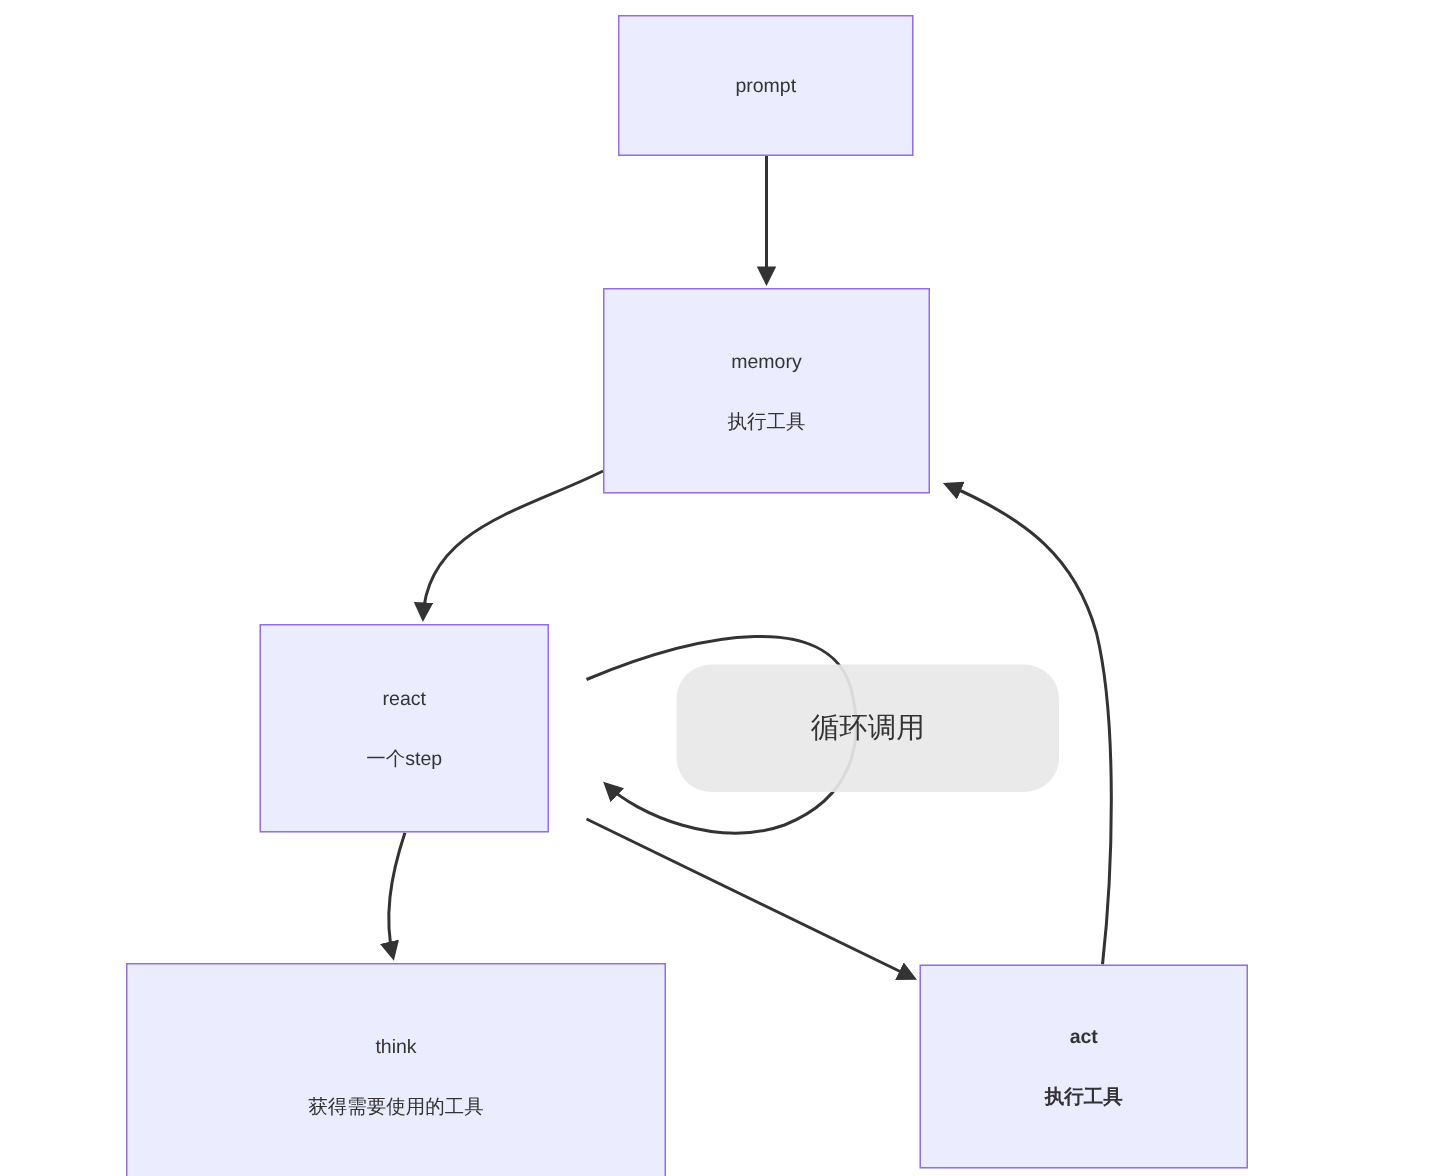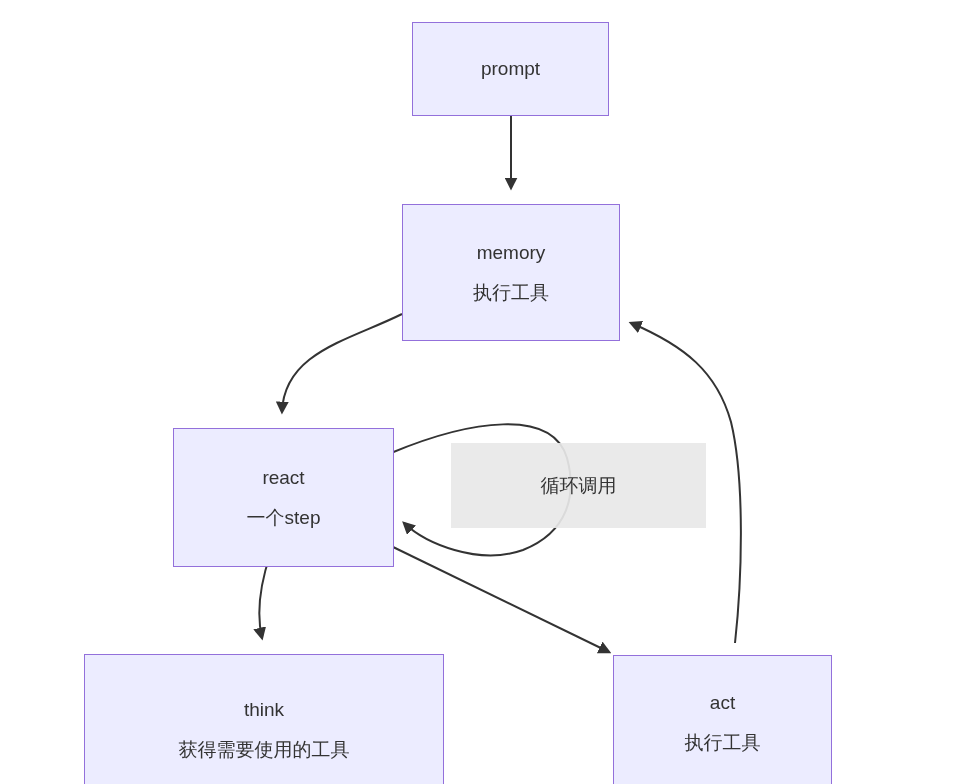--- a/index.html
+++ b/index.html
@@ -31,46 +31,46 @@
     position: absolute;
     box-sizing: border-box;
     background: var(--node-fill, #ECECFF);
     border: 1.5px solid var(--node-border, #9370DB);
     color: var(--text-color, #333333);
     display: flex;
     flex-direction: column;
     align-items: center;
     justify-content: center;
     text-align: center;
-    font-size: 19px;
+    font-size: 13px;
     line-height: 40px;
-    margin-top: 12px;
   }
   .node-prompt { left: 412px; top: 10px;  width: 197px; height: 94px;  }
   .node-memory { left: 402px; top: 192px; width: 218px; height: 137px; }
-  .node-react  { left: 173px; top: 416px; width: 221px; height: 139px; }
+  .node-react  { left: 173px; top: 416px; width: 193px; height: 139px; }
   .node-think  { left: 84px;  top: 642px; width: 360px; height: 152px; }
-  .node-act    { left: 613px; top: 643px; width: 219px; height: 136px; }
+  .node-act    { left: 613px; top: 643px; width: 219px; height: 136px; font-weight: bold; }
   .edge-label {
     position: absolute;
     left: 451px;
     top: 443px;
     width: 255px;
     height: 85px;
     box-sizing: border-box;
     background: var(--label-bg, rgba(232,232,232,0.92));
     color: var(--text-color, #333333);
     display: flex;
     flex-direction: column;
     align-items: center;
     justify-content: center;
     text-align: center;
     font-size: 19px;
     line-height: 38px;
     white-space: nowrap;
+    border-radius: 23px;
   }
 </style>
 </head>
 <body>
 
 <div class="canvas">
 
   <svg class="edges-layer" viewBox="0 0 968 784" xmlns="http://www.w3.org/2000/svg">
     <defs>
       <marker id="arrowhead" viewBox="0 0 10 10" refX="8" refY="5" markerWidth="6.5" markerHeight="6.5" orient="auto">

